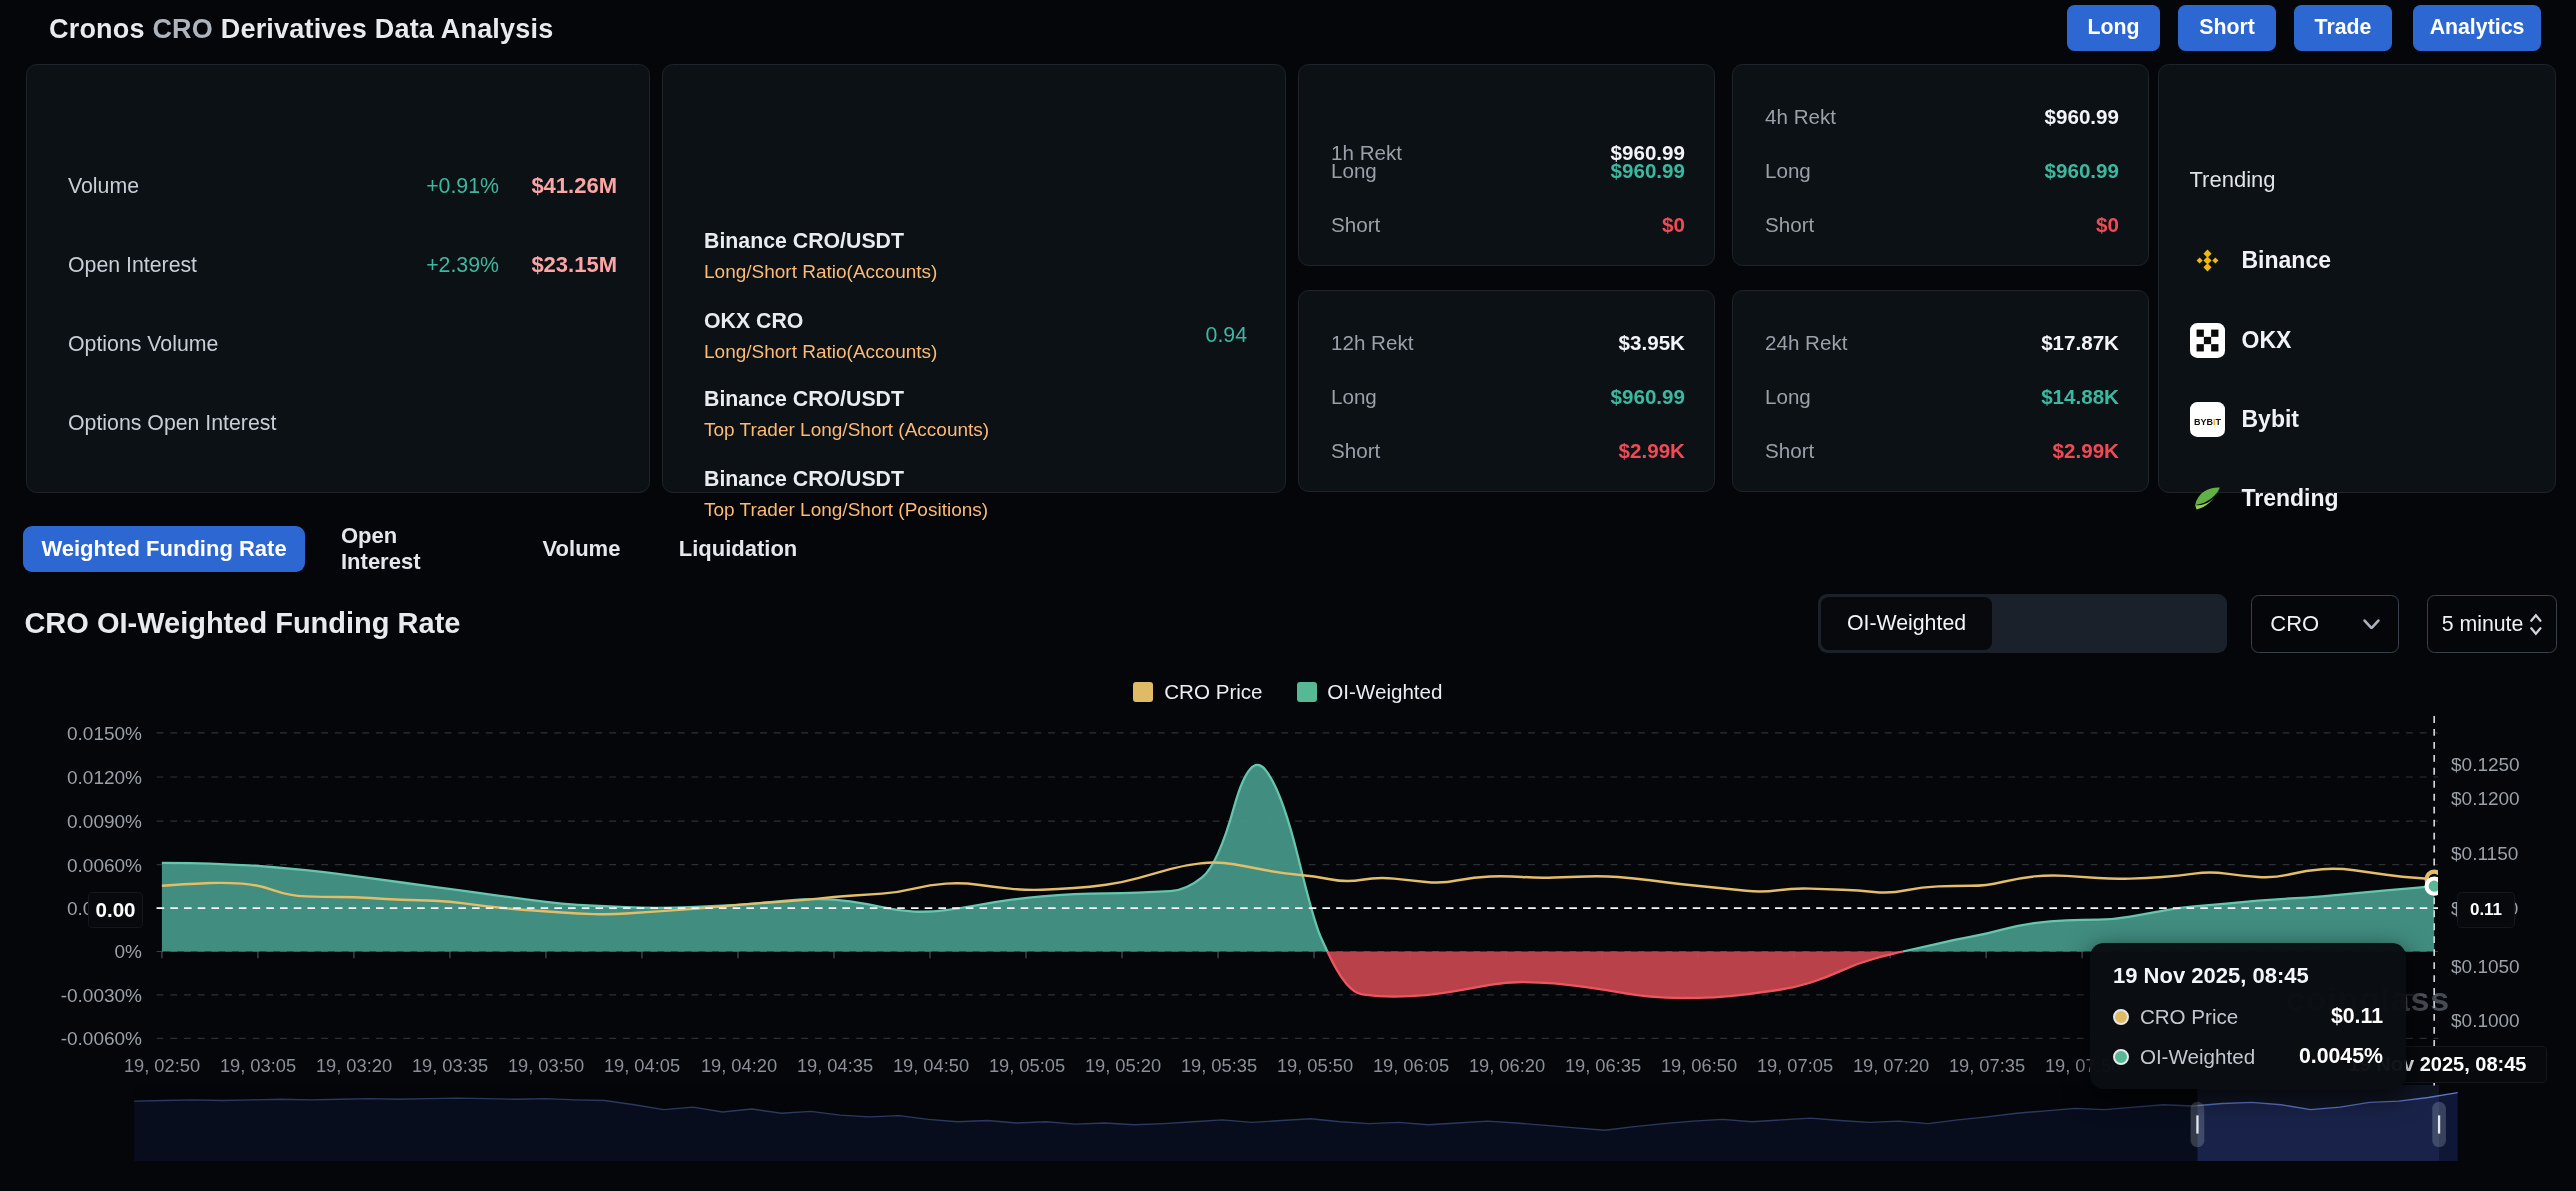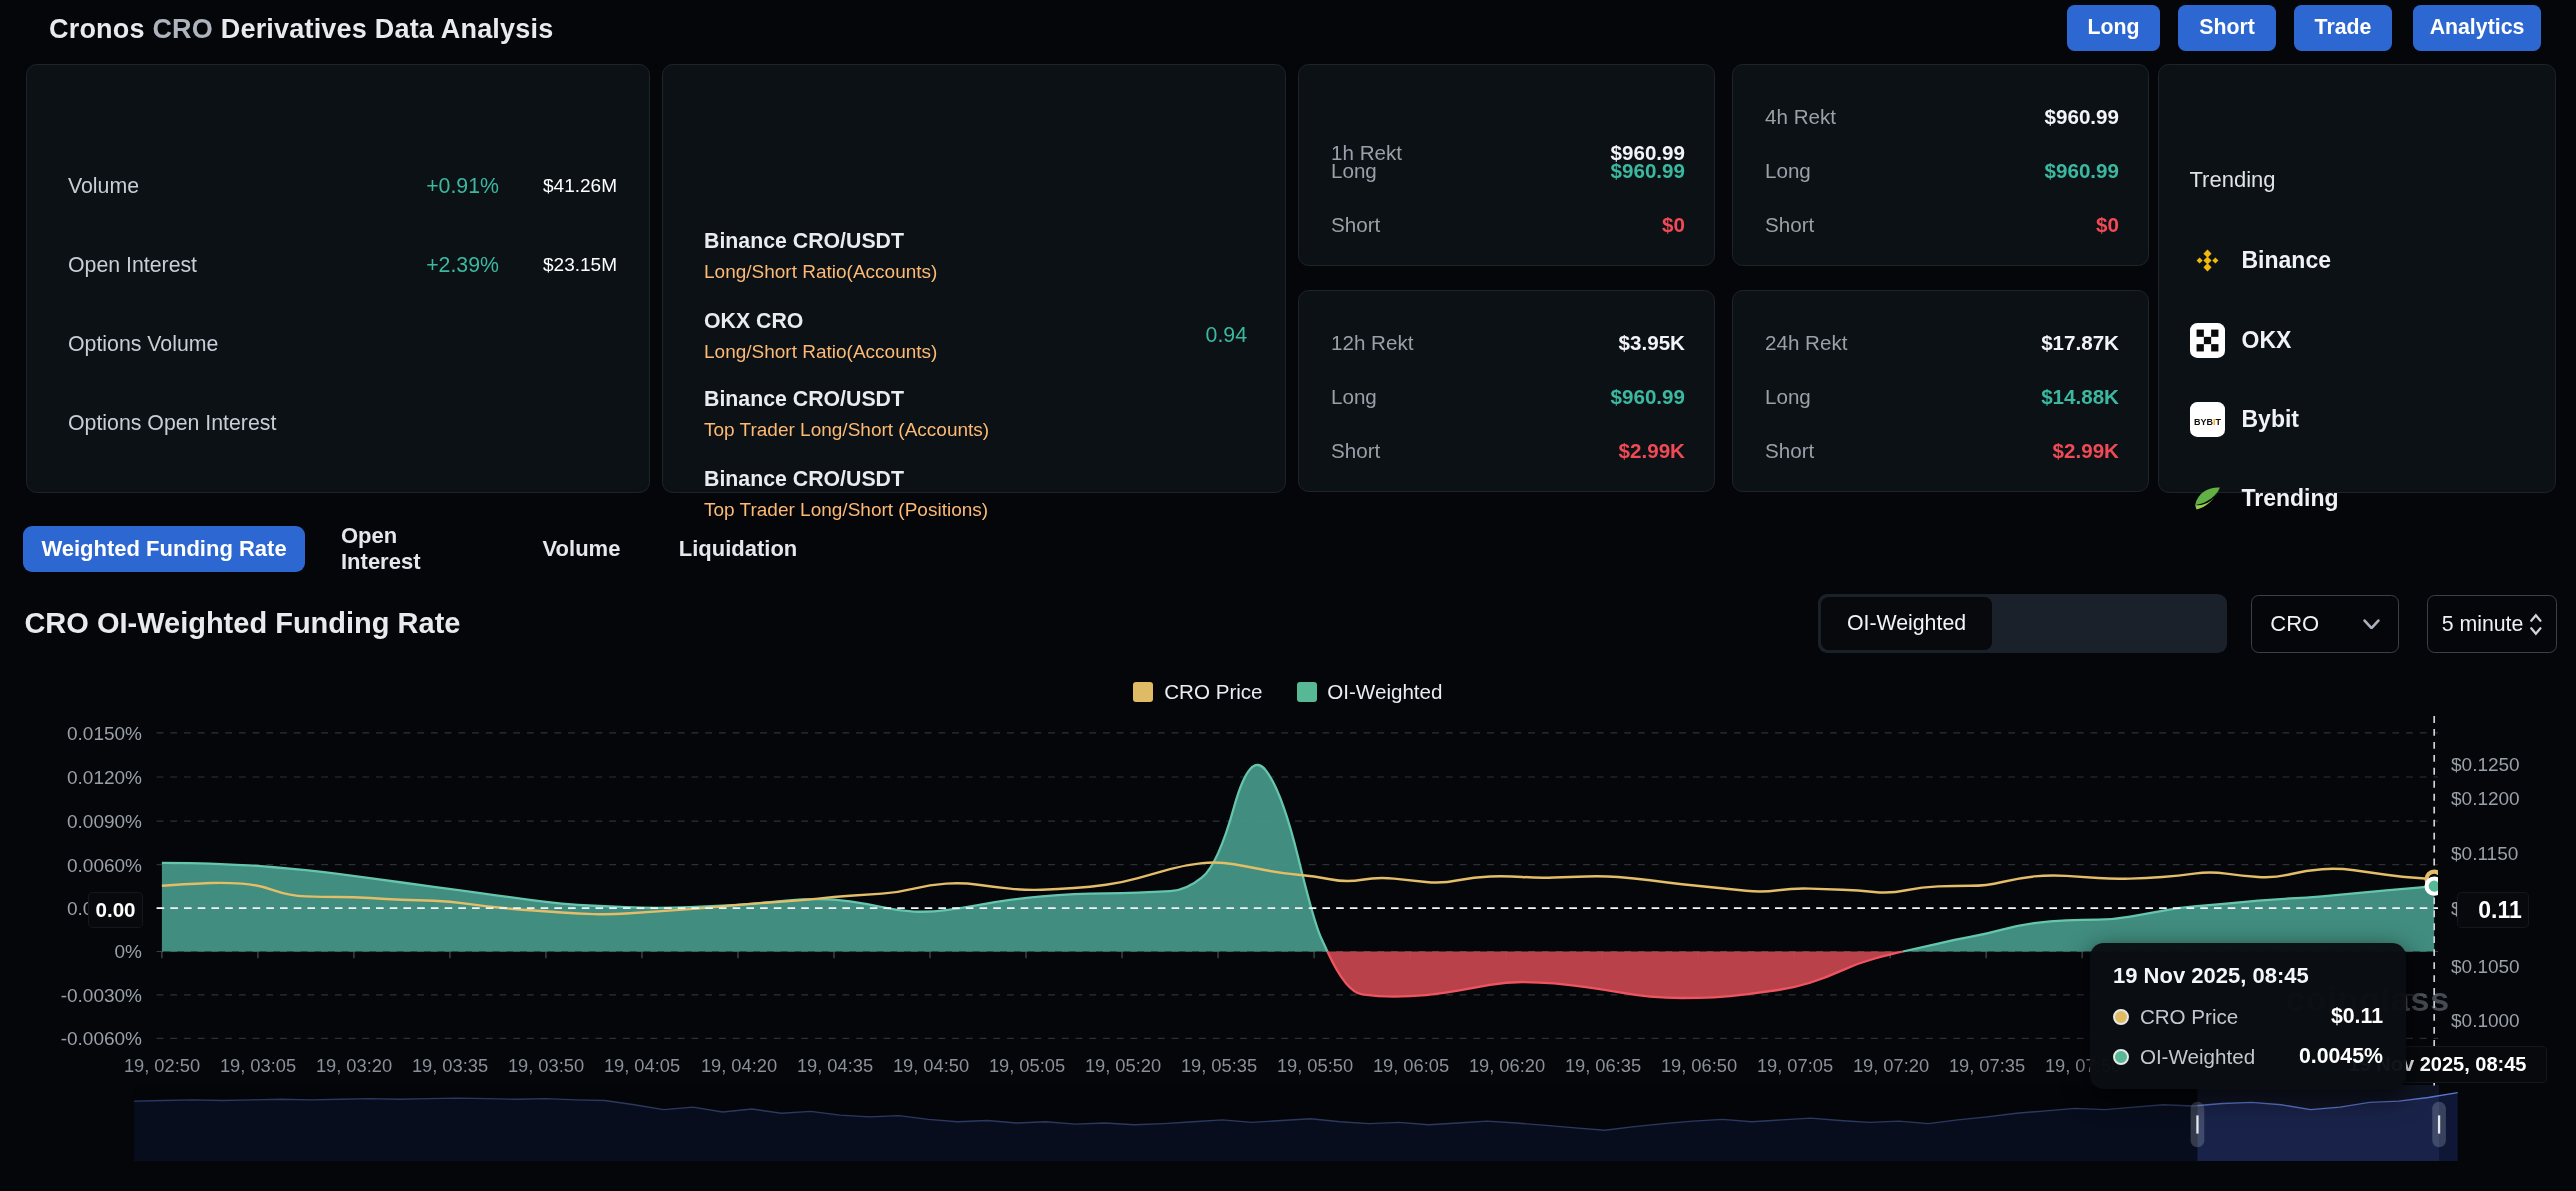--- a/index.html
+++ b/index.html
@@ -11,21 +11,21 @@
   .abs{position:absolute;}
   .card{position:absolute;background:#0c1116;border:0.8px solid #1e242c;border-radius:10.7px;}
   .hdr-title{left:49px;top:13.7px;font-size:27px;font-weight:700;letter-spacing:0.2px;}
   .hdr-title .sym{color:#aeb4bd;}
   .top-btn{
     position:absolute;top:4.6px;height:46px;border-radius:7.6px;background:#2d68d2;border:none;
     color:#fff;font-weight:700;font-size:21.3px;font-family:"Liberation Sans",sans-serif;
     display:flex;align-items:center;justify-content:center;cursor:pointer;
   }
   .row-label{color:#c9ced6;font-size:21.3px;}
-  .row-val{color:#ffffff;font-size:19px;font-weight:400;}
+  .row-val{color:#fca5a5;font-size:22px;font-weight:700;}
   .chg{font-size:21.3px;font-weight:400;}
   .green{color:#3bb9a0;}
   .sub{color:#fdba74;font-size:19px;}
   .tab-pill{
     position:absolute;left:23px;top:526px;width:282px;height:46px;border-radius:9.1px;
     background:#2d68d2;color:#fff;font-size:22px;font-weight:700;
     display:flex;align-items:center;justify-content:center;cursor:pointer;
   }
   .tab-item{
     position:absolute;top:526px;height:46px;display:flex;align-items:center;justify-content:center;
@@ -374,21 +374,21 @@
     <line x1="2995" y1="0" x2="2995" y2="492" stroke="#cfd3da" stroke-width="2.2" stroke-dasharray="9 8"></line>
     <circle cx="2995" cy="214.08800000000008" r="10" fill="#07090d" stroke="#e3bd68" stroke-width="5.5"></circle>
     <circle cx="2995" cy="223.2" r="10" fill="#57b896" stroke="#ffffff" stroke-width="5.5"></circle>
   </svg>
 
 <div class="watermark">
   <span>coinglass</span>
 </div>
 
 <div class="cross-box" style="left:88px;top:892px;width:53px;height:34px;font-size:20.6px;">0.00</div>
-<div class="cross-box" style="left:2457px;top:892px;width:56px;height:34px;font-size:23px;padding-left:14px;">0.11</div>
+<div class="cross-box" style="left:2457px;top:892px;width:56px;height:34px;font-size:17px;">0.11</div>
 <div class="cross-box" style="left:2328px;top:1046px;width:217px;height:35px;font-size:20px;">19 Nov 2025, 08:45</div>
 
 <div class="tooltip">
   <div class="tt-title">19 Nov 2025, 08:45</div>
   <div class="tt-row">
     <span class="tt-dot" id="tt-dot-0" style="background: rgb(224, 187, 102);"></span>
     <span class="tt-lb">CRO Price</span>
     <span class="tt-val">$0.11</span>
   </div>
   <div class="tt-row">

